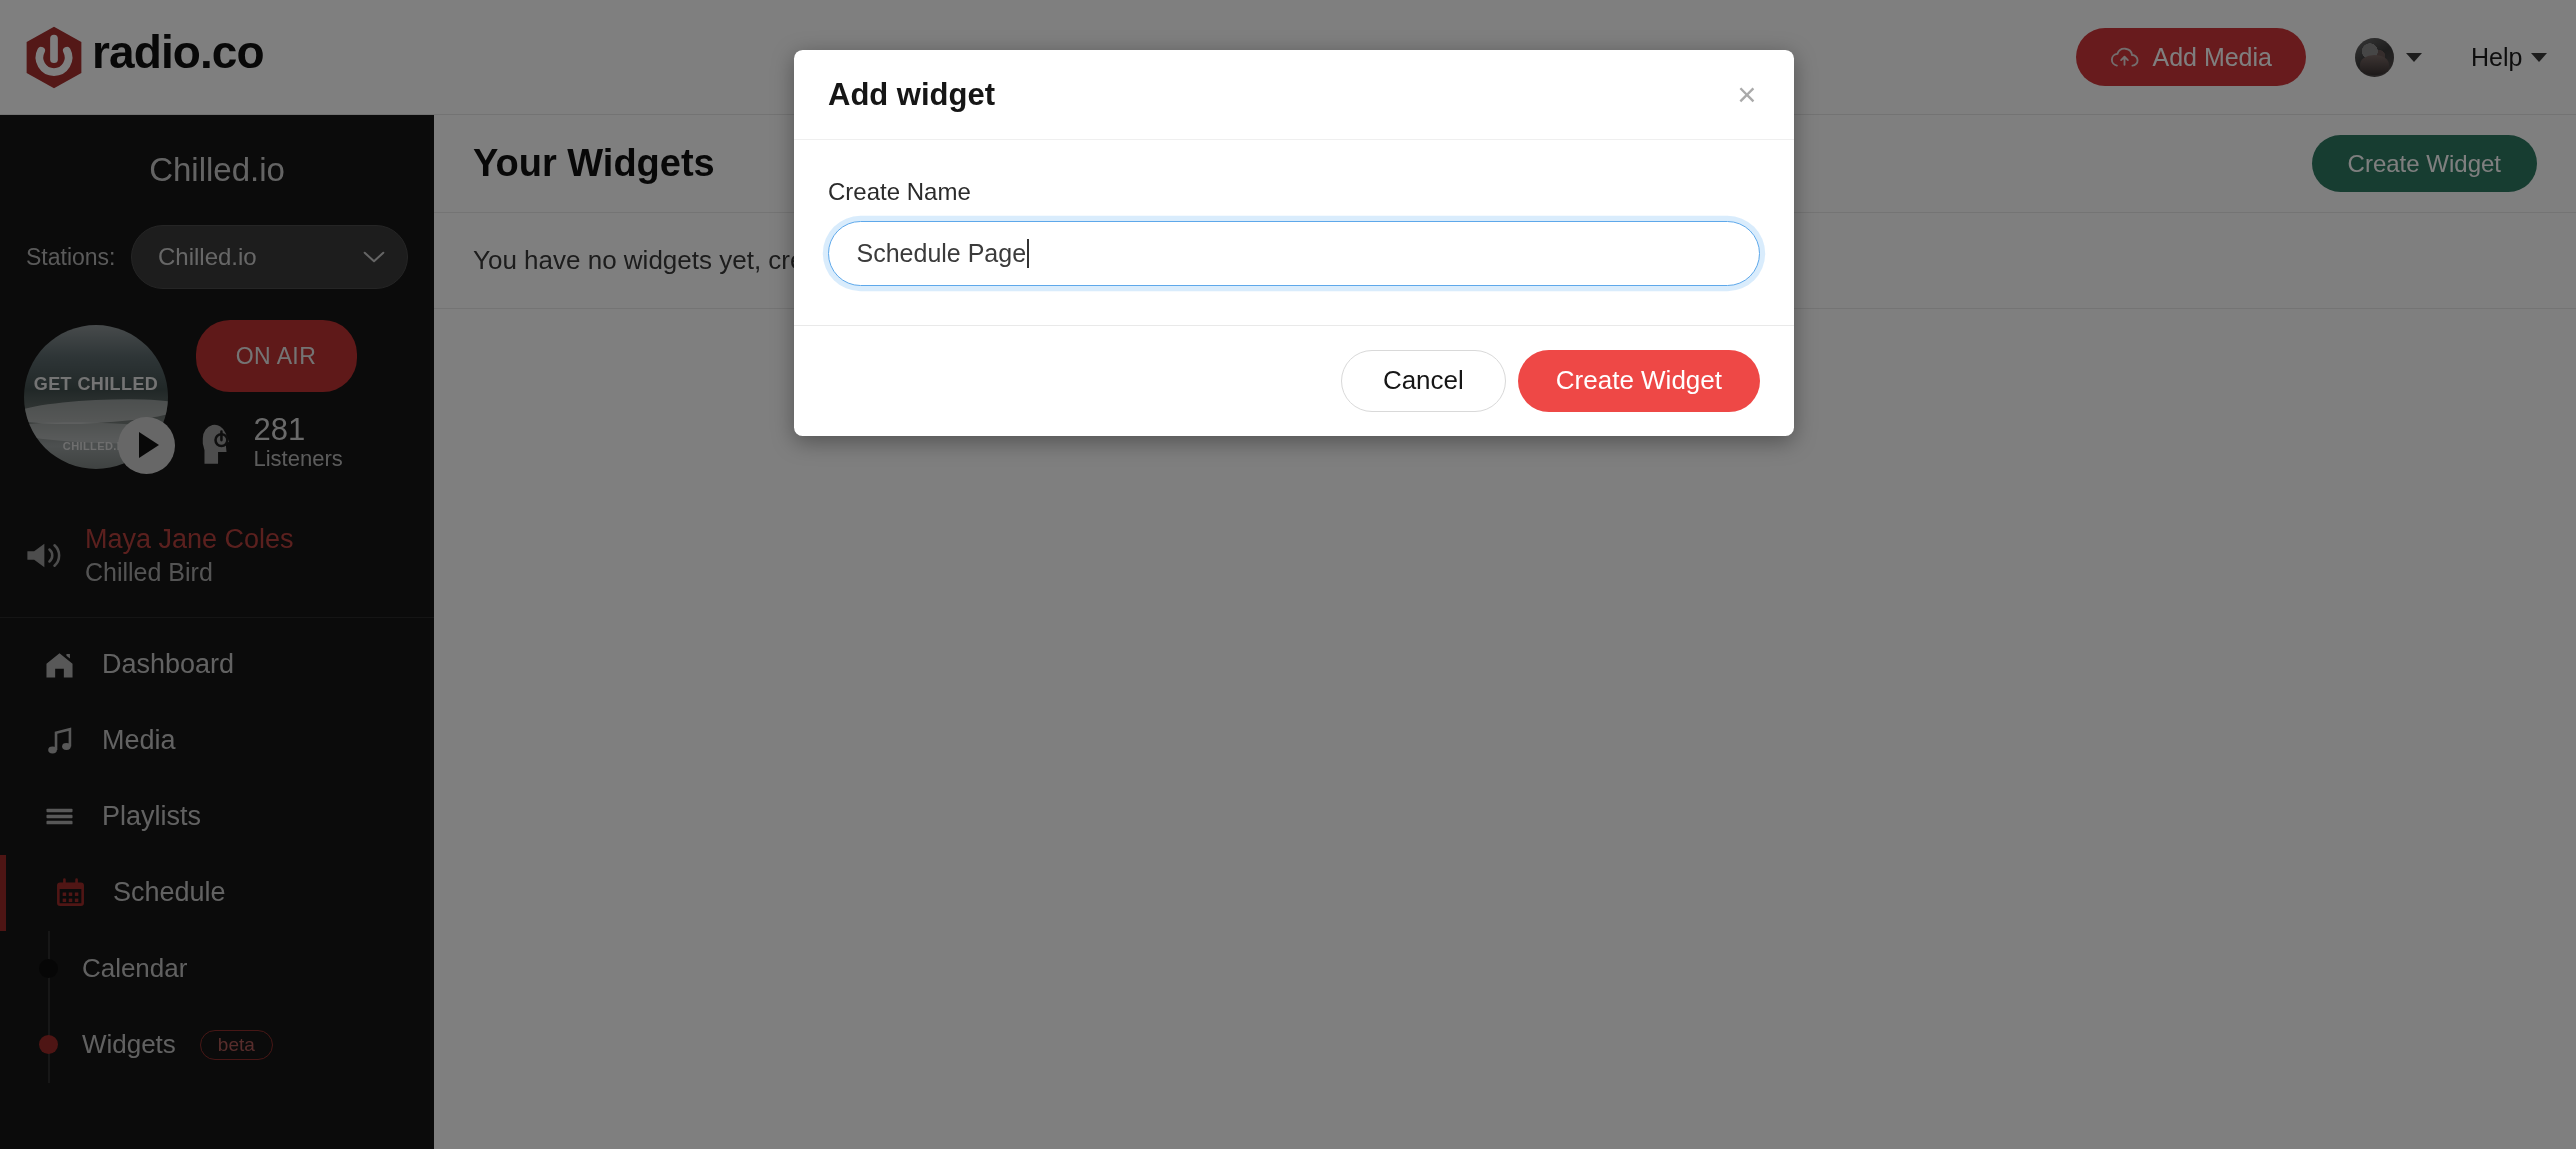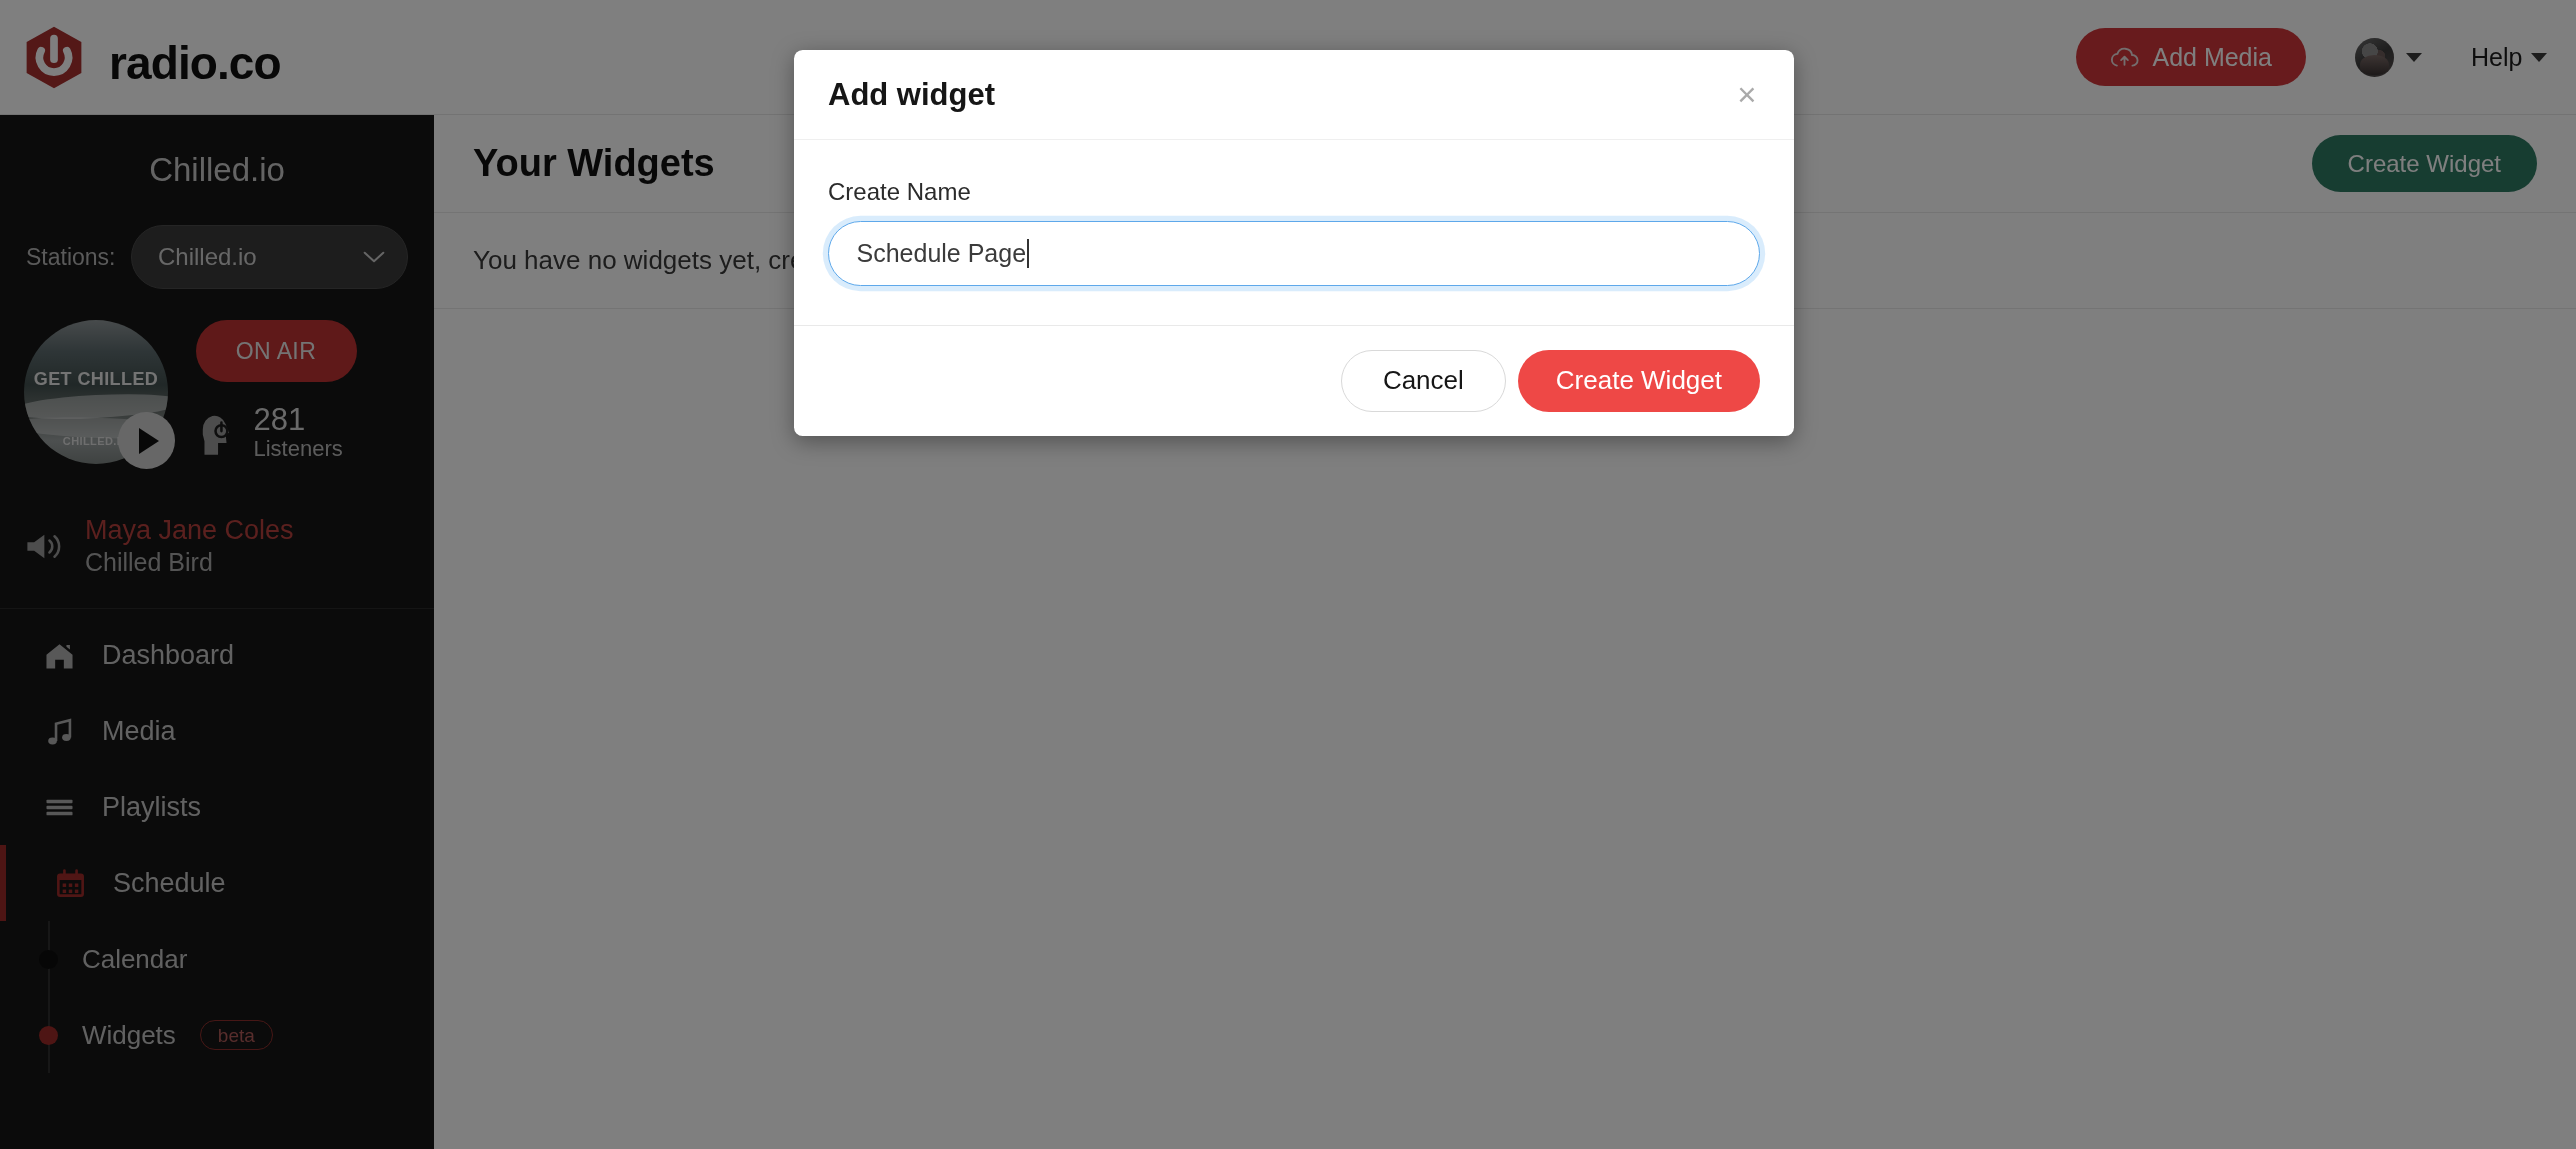--- a/index.html
+++ b/index.html
@@ -14,21 +14,21 @@
   #app-root { position: absolute; inset: 0; background: #ffffff; }
 
   
   .topbar {
     position: absolute; top: 0; left: 0; right: 0; height: 115px;
     background: #ffffff;
     border-bottom: 0.9px solid #e6e6e6;
     display: flex; align-items: center;
     z-index: 2;
   }
-  .brand { display: flex; align-items: flex-end; margin-left: 24px; gap: 25px; }
+  .brand { display: flex; align-items: flex-start; margin-left: 24px; gap: 8px; }
   .brand-mark { width: 60px; height: 65px; display: block; }
   .brand-text { font-size: 46px; font-weight: 700; color: #111; letter-spacing: -0.9px; }
 
   .topbar-right {
     margin-left: auto; display: flex; align-items: center; gap: 49px; margin-right: 29px;
   }
   .btn-add-media {
     display: flex; align-items: center; gap: 13.7px;
     background: #d1373b; color: #fff;
     border: none; border-radius: 34px;
@@ -85,21 +85,21 @@
     position: absolute; right: -6.9px; bottom: -5.2px;
     width: 57px; height: 57px; border-radius: 50%;
     background: #cfcfcf; display: flex; align-items: center; justify-content: center;
     cursor: pointer;
   }
   .play-tri { width: 0; height: 0; border-left: 20.6px solid #111; border-top: 13px solid transparent; border-bottom: 13px solid transparent; margin-left: 5.2px; }
 
   .now-right { display: flex; flex-direction: column; gap: 22px; }
   .onair {
     background: #bf3232; color: #e9e9e9; border-radius: 34px;
-    width: 161px; height: 62px; display: flex; align-items: center; justify-content: center;
+    width: 161px; height: 72px; display: flex; align-items: center; justify-content: center;
     font-size: 23px; letter-spacing: 0.4px;
   }
   .listeners-row { display: flex; align-items: center; gap: 19px; }
   .listener-icon { width: 39px; height: 45px; }
   .listeners-count { font-size: 31px; color: #d4d4d4; line-height: 1; }
   .listeners-label { font-size: 22px; color: #b8b8b8; line-height: 1.3; }
 
   .nowplaying {
     display: flex; align-items: center; gap: 22px;
     padding: 29px 24px 29px 24px;

